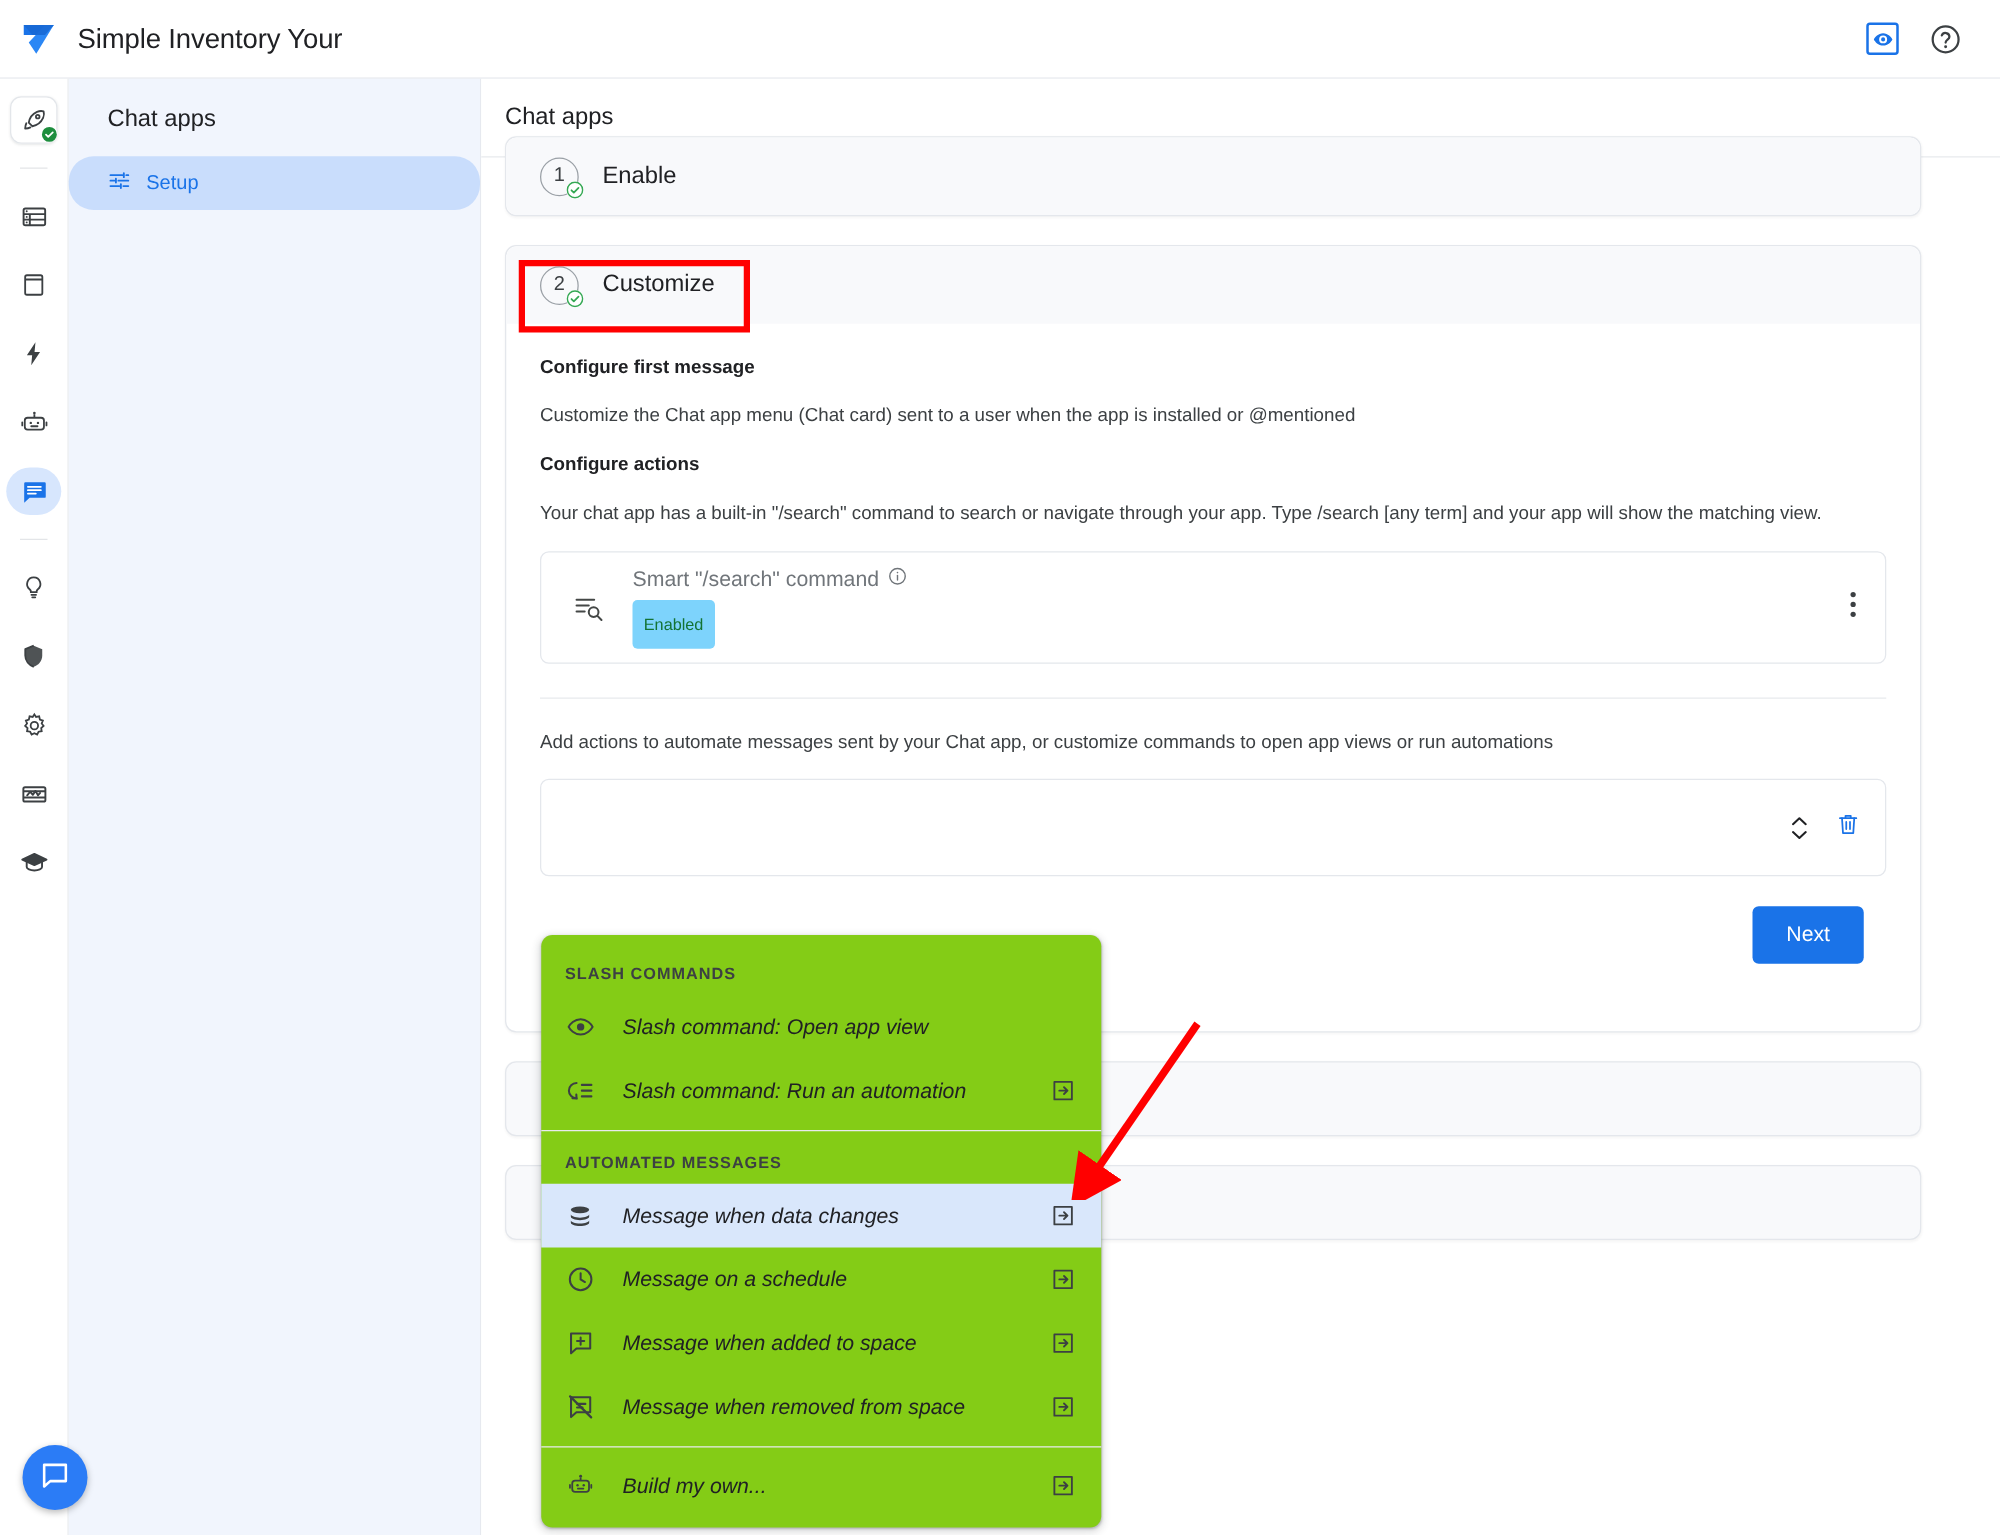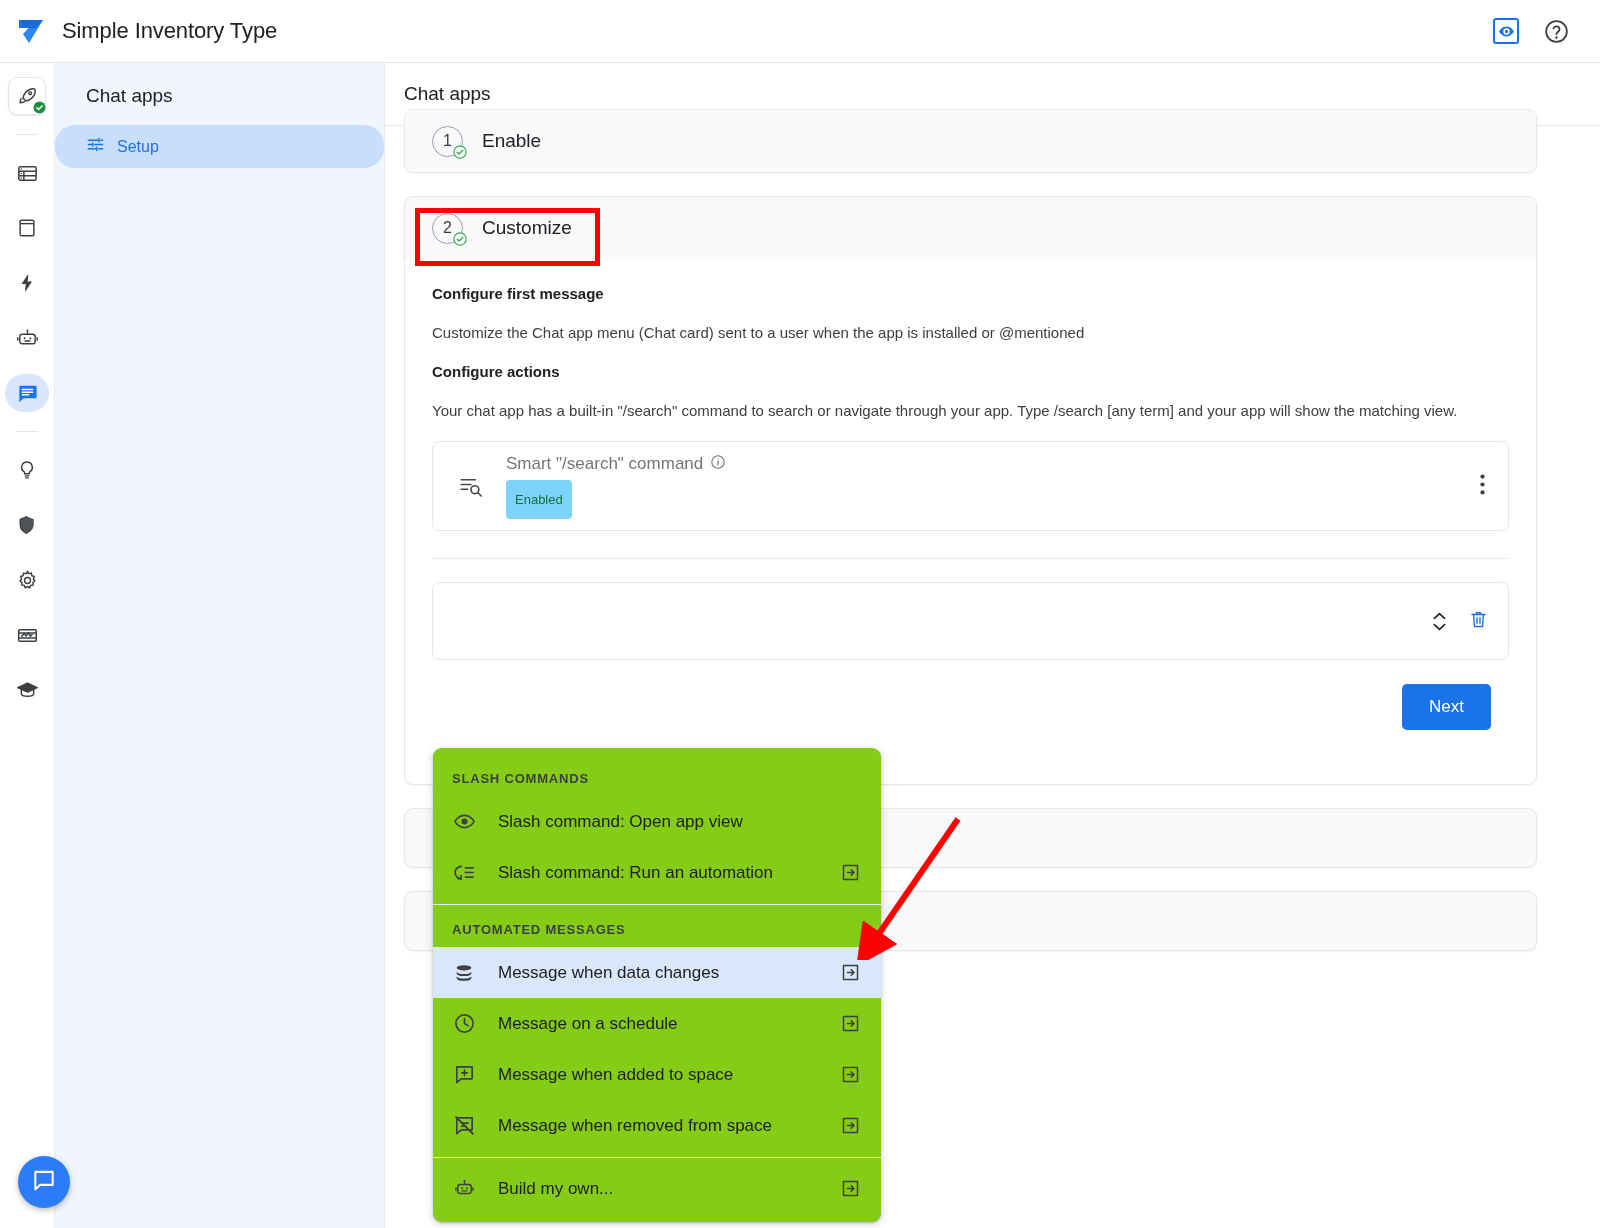--- a/index.html
+++ b/index.html
@@ -116,21 +116,21 @@
   .menu-group-label {
     font-size:13px; font-weight:bold; letter-spacing:.8px; color:#3c4043;
     padding:17px 0 10px 19px; text-transform:uppercase;
   }
   .menu-item {
     height:51px; display:flex; align-items:center; gap:22px; padding:0 19px 0 19px;
     cursor:pointer; font-size:17px; color:#202124;
   }
   .menu-item.highlight { background:#d9e7fb; }
   .menu-icon { flex:0 0 24px; display:flex; align-items:center; justify-content:center; color:#3c4043; }
-  .menu-text { flex:1; }
+  .menu-text { flex:1;font-style:italic; }
   .menu-trail { width:24px; display:flex; align-items:center; justify-content:center; color:#3c4043; }
   .menu-sep { height:1px; background:#e8eaed; margin:6px 0 0 0; }
 
   
   .anno { position:absolute; pointer-events:none; z-index:60; }
   .redbox {
     position:absolute; left:415px; top:208px; width:185px; height:58px;
     border:5px solid #ff0000; z-index:55; pointer-events:none;
   }
 
@@ -147,21 +147,21 @@
 <div class="app">
 
   <div class="topbar">
     <div class="logo-wrap">
       <svg width="34" height="34" viewBox="0 0 34 34">
         <path d="M5 6 L29 6 L22 14 L5 14 Z" fill="#1a73e8"></path>
         <path d="M29 6 L15 29 L9 20 L22 6 Z" fill="#2b87f5"></path>
         <path d="M5 6 L29 6 L22 14 L12 14 Z" fill="#1867d2" opacity=".85"></path>
       </svg>
     </div>
-    <div class="app-title">Simple Inventory Type</div>
+    <div class="app-title">Simple Inventory Your</div>
     <div class="topbar-right">
       <div class="preview-btn icon-btn">
         <svg width="17" height="17" viewBox="0 0 24 24" fill="#1a73e8">
           <path d="M12 5C6.5 5 2.7 9.6 1.5 12c1.2 2.4 5 7 10.5 7s9.3-4.6 10.5-7C21.3 9.6 17.5 5 12 5zm0 11.5A4.5 4.5 0 1 1 12 7.5a4.5 4.5 0 0 1 0 9zm0-2.2a2.3 2.3 0 1 0 0-4.6 2.3 2.3 0 0 0 0 4.6z"></path>
         </svg>
       </div>
       <div class="icon-btn">
         <svg width="27" height="27" viewBox="0 0 24 24" fill="none" stroke="#3c4043" stroke-width="1.6">
           <circle cx="12" cy="12" r="9.2"></circle>
           <path d="M9.3 9.2a2.8 2.8 0 0 1 5.4 1c0 1.9-2.7 2.2-2.7 4.1" stroke-linecap="round"></path>
@@ -354,20 +354,21 @@
                     <circle cx="2.5" cy="2.6" r="2.1"></circle>
                     <circle cx="2.5" cy="10.5" r="2.1"></circle>
                     <circle cx="2.5" cy="18.4" r="2.1"></circle>
                   </svg>
               </span>
             </span>
           </div>
 
           <div class="hr-line"></div>
 
+          <div class="sec-desc" style="margin-bottom:18px;">Add actions to automate messages sent by your Chat app, or customize commands to open app views or run automations</div>
 
           <div class="row-box" style="min-height:78px;justify-content:flex-end;">
             <span class="row-right">
               <span class="chev-stack">
                 <svg width="13" height="8" viewBox="0 0 14 8" fill="none" stroke="#202124" stroke-width="1.8" stroke-linecap="round" stroke-linejoin="round">
                     <path d="M1.5 6.5 7 1.5l5.5 5"></path>
                   </svg>
                 <svg width="13" height="8" viewBox="0 0 14 8" fill="none" stroke="#202124" stroke-width="1.8" stroke-linecap="round" stroke-linejoin="round">
                     <path d="M1.5 1.5 7 6.5l5.5-5"></path>
                   </svg>

